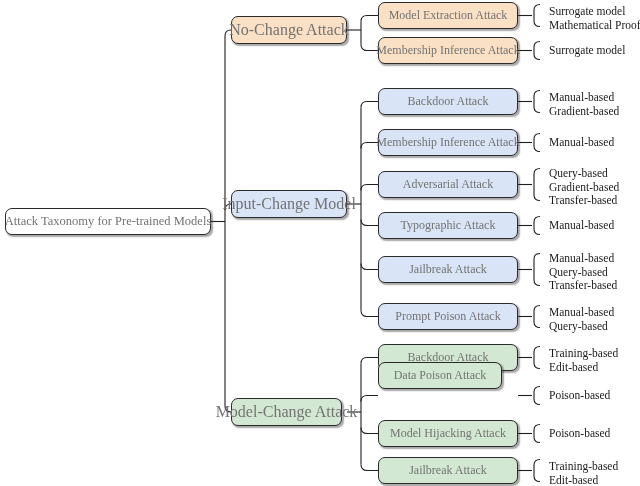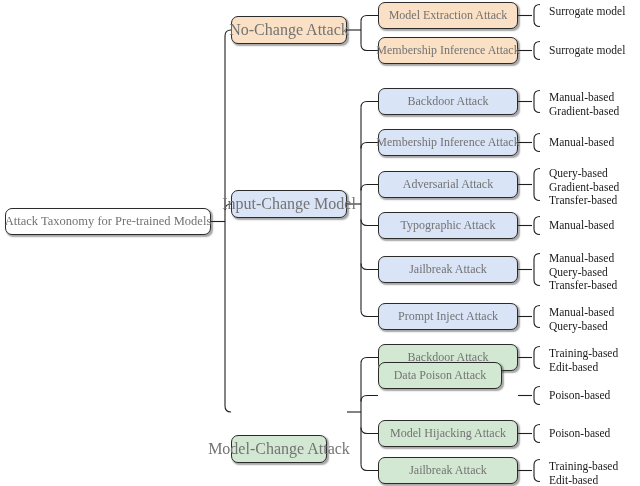--- a/index.html
+++ b/index.html
@@ -105,20 +105,21 @@
       <path d="M 540 424.5 Q 534 424.5 534 430 V 437 Q 534 442.5 540 442.5" fill="none" stroke="#1e1e1e" stroke-width="1.1"></path>
       <path d="M 518 470.5 H 532" fill="none" stroke="#1e1e1e" stroke-width="1.1"></path>
       <path d="M 540 459.5 Q 534 459.5 534 465 V 476 Q 534 481.5 540 481.5" fill="none" stroke="#1e1e1e" stroke-width="1.1"></path>
     </svg>
   <div id="nodes-layer">
       <div class="node root" style="left: 5px; top: 208px; width: 206px; height: 27px;">Attack Taxonomy for Pre-trained Models</div>
       <div class="node lvl2" style="left: 231px; top: 16px; width: 116px; height: 28px; background: rgb(250, 224, 196);">No-Change Attack</div>
       <div class="node lvl3" style="left: 378px; top: 2px; width: 140px; height: 27px; background: rgb(250, 224, 196);">Model Extraction Attack</div>
       <div class="leaf" style="left: 549px; top: 5px;">
         <div>Surrogate model</div>
+        <div>Mathematical Proof</div>
       </div>
       <div class="node lvl3" style="left: 378px; top: 37px; width: 140px; height: 27px; background: rgb(250, 224, 196);">Membership Inference Attack</div>
       <div class="leaf" style="left: 549px; top: 44px;">
         <div>Surrogate model</div>
       </div>
       <div class="node lvl2" style="left: 231px; top: 190px; width: 116px; height: 28px; background: rgb(217, 228, 247);">Input-Change Model</div>
       <div class="node lvl3" style="left: 378px; top: 88px; width: 140px; height: 27px; background: rgb(217, 228, 247);">Backdoor Attack</div>
       <div class="leaf" style="left: 549px; top: 91px;">
         <div>Manual-based</div>
         <div>Gradient-based</div>
@@ -136,26 +137,26 @@
       <div class="node lvl3" style="left: 378px; top: 212px; width: 140px; height: 27px; background: rgb(217, 228, 247);">Typographic Attack</div>
       <div class="leaf" style="left: 549px; top: 219px;">
         <div>Manual-based</div>
       </div>
       <div class="node lvl3" style="left: 378px; top: 256px; width: 140px; height: 27px; background: rgb(217, 228, 247);">Jailbreak Attack</div>
       <div class="leaf" style="left: 549px; top: 252px;">
         <div>Manual-based</div>
         <div>Query-based</div>
         <div>Transfer-based</div>
       </div>
-      <div class="node lvl3" style="left: 378px; top: 303px; width: 140px; height: 27px; background: rgb(217, 228, 247);">Prompt Inject Attack</div>
+      <div class="node lvl3" style="left: 378px; top: 303px; width: 140px; height: 27px; background: rgb(217, 228, 247);">Prompt Poison Attack</div>
       <div class="leaf" style="left: 549px; top: 306px;">
         <div>Manual-based</div>
         <div>Query-based</div>
       </div>
-      <div class="node lvl2" style="left: 231px; top: 398px; width: 96px; height: 28px; background: rgb(211, 232, 211); margin-top: 37px;">Model-Change Attack</div>
+      <div class="node lvl2" style="left: 231px; top: 398px; width: 111px; height: 28px; background: rgb(211, 232, 211);">Model-Change Attack</div>
       <div class="node lvl3" style="left: 378px; top: 344px; width: 140px; height: 27px; background: rgb(211, 232, 211);">Backdoor Attack</div>
       <div class="leaf" style="left: 549px; top: 347px;">
         <div>Training-based</div>
         <div>Edit-based</div>
       </div>
       <div class="node lvl3" style="left: 378px; top: 362px; width: 124px; height: 27px; background: rgb(211, 232, 211);">Data Poison Attack</div>
       <div class="leaf" style="left: 549px; top: 389px;">
         <div>Poison-based</div>
       </div>
       <div class="node lvl3" style="left: 378px; top: 420px; width: 140px; height: 27px; background: rgb(211, 232, 211);">Model Hijacking Attack</div>

